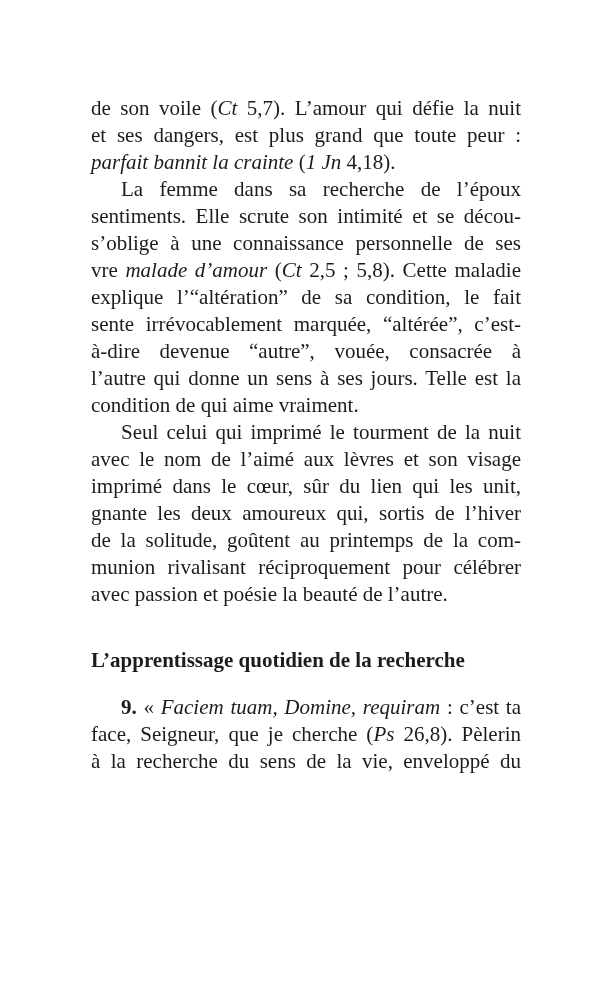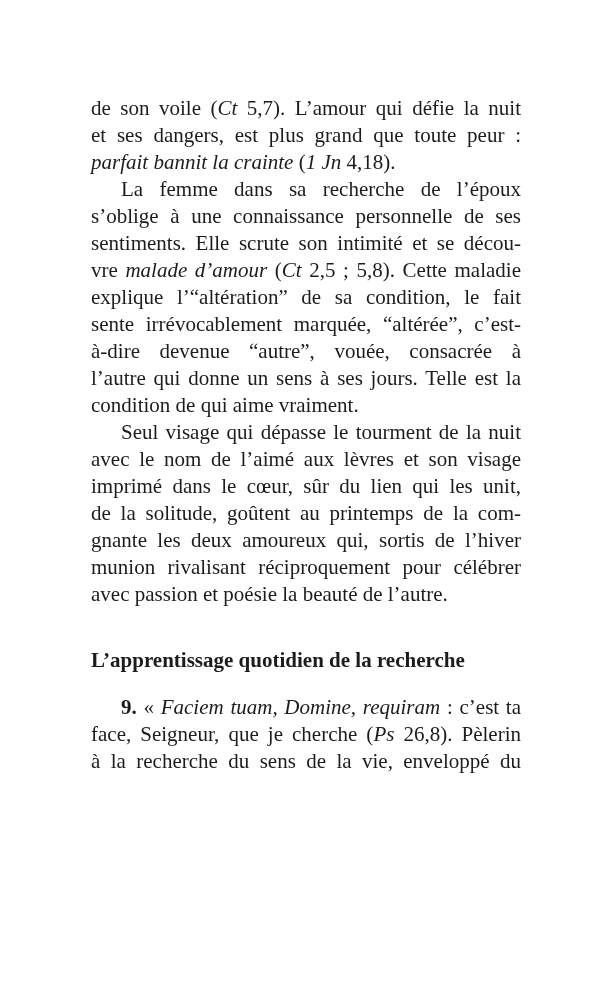--- a/index.html
+++ b/index.html
@@ -42,35 +42,35 @@
 
 <div class="page">
   <div class="text-block">
       <div class="para">
         <div class="line just"><span class="n">de son voile (</span><span class="i">Ct</span><span class="n"> 5,7). L’amour qui défie la nuit</span></div>
         <div class="line just"><span class="n">et ses dangers, est plus grand que toute peur :</span></div>
         <div class="line"><span class="i">parfait bannit la crainte</span><span class="n"> (</span><span class="i">1 Jn</span><span class="n"> 4,18).</span></div>
       </div>
       <div class="para">
         <div class="line just indent"><span class="n">La femme dans sa recherche de l’époux</span></div>
+        <div class="line just"><span class="n">sentiments. Elle scrute son intimité et se décou-</span></div>
         <div class="line just"><span class="n">s’oblige à une connaissance personnelle de ses</span></div>
-        <div class="line just"><span class="n">sentiments. Elle scrute son intimité et se décou-</span></div>
         <div class="line just"><span class="n">vre </span><span class="i">malade d’amour</span><span class="n"> (</span><span class="i">Ct</span><span class="n"> 2,5 ; 5,8). Cette maladie</span></div>
         <div class="line just"><span class="n">explique l’“altération” de sa condition, le fait</span></div>
         <div class="line just"><span class="n">sente irrévocablement marquée, “altérée”, c’est-</span></div>
         <div class="line just"><span class="n">à-dire devenue “autre”, vouée, consacrée à</span></div>
         <div class="line just"><span class="n">l’autre qui donne un sens à ses jours. Telle est la</span></div>
         <div class="line"><span class="n">condition de qui aime vraiment.</span></div>
       </div>
       <div class="para">
-        <div class="line just indent"><span class="n">Seul visage qui dépasse le tourment de la nuit</span></div>
+        <div class="line just indent"><span class="n">Seul celui qui imprimé le tourment de la nuit</span></div>
         <div class="line just"><span class="n">avec le nom de l’aimé aux lèvres et son visage</span></div>
         <div class="line just"><span class="n">imprimé dans le cœur, sûr du lien qui les unit,</span></div>
+        <div class="line just"><span class="n">gnante les deux amoureux qui, sortis de l’hiver</span></div>
         <div class="line just"><span class="n">de la solitude, goûtent au printemps de la com-</span></div>
-        <div class="line just"><span class="n">gnante les deux amoureux qui, sortis de l’hiver</span></div>
         <div class="line just"><span class="n">munion rivalisant réciproquement pour célébrer</span></div>
         <div class="line"><span class="n">avec passion et poésie la beauté de l’autre.</span></div>
       </div>
       <div class="heading">L’apprentissage quotidien de la recherche</div>
       <div class="para">
         <div class="line just indent"><span class="b">9.</span><span class="n"> « </span><span class="i">Faciem tuam, Domine, requiram</span><span class="n"> : c’est ta</span></div>
         <div class="line just"><span class="n">face, Seigneur, que je cherche (</span><span class="i">Ps</span><span class="n"> 26,8). Pèlerin</span></div>
         <div class="line just"><span class="n">à la recherche du sens de la vie, enveloppé du</span></div>
       </div>
     </div>

